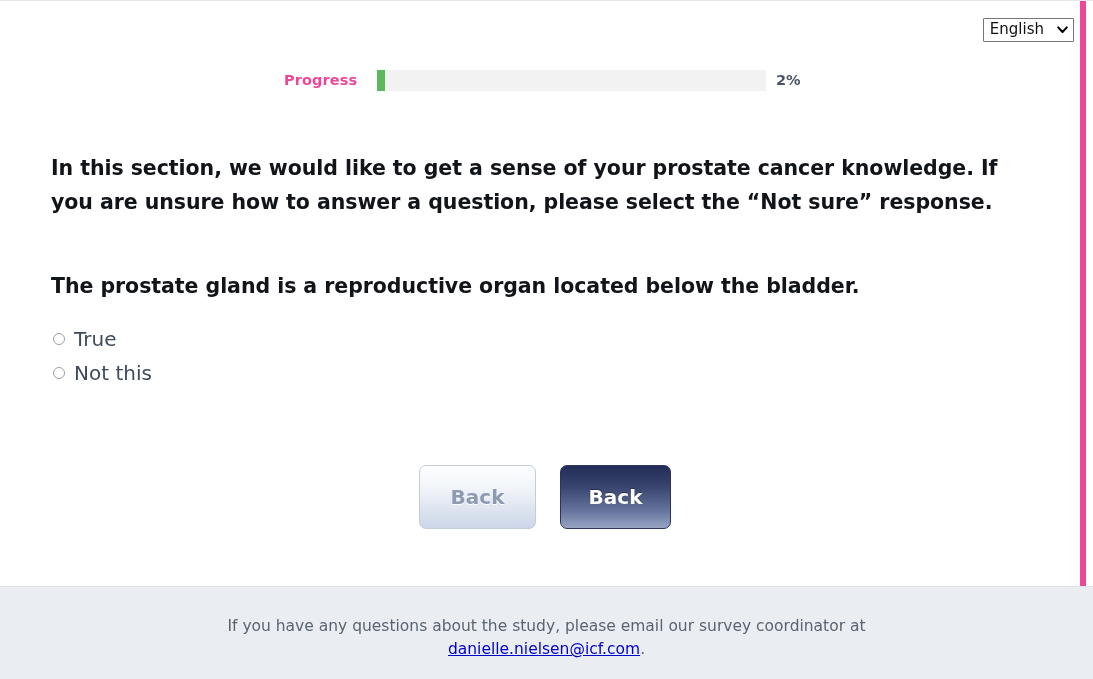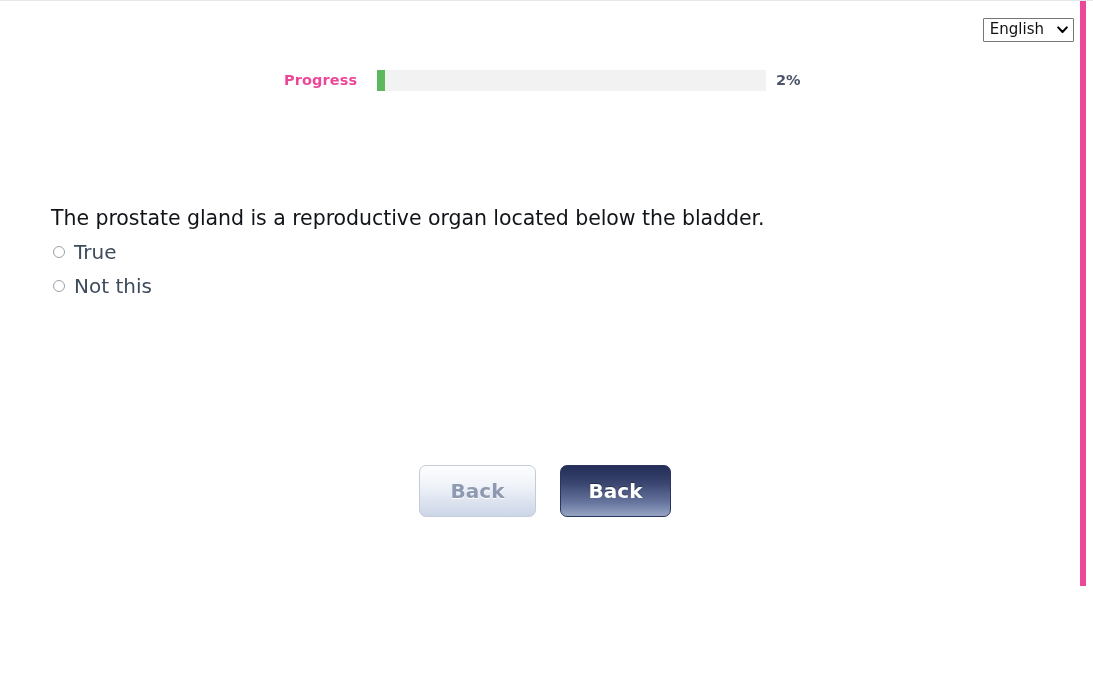--- a/index.html
+++ b/index.html
@@ -116,29 +116,30 @@
   #intro-text {
     font-size: 20.5px;
     font-weight: bold;
     color: #111418;
     line-height: 34px;
     margin: 0;
     letter-spacing: -0.05px;
   }
   #question-text {
     font-size: 20.5px;
-    font-weight: normal;
+    font-weight: bold;
     color: #111418;
     line-height: 34px;
     margin: 50px 0 0 0;
     letter-spacing: -0.05px;
   }
 
   
   #options {
+    margin-top: 19px;
   }
   .option-row {
     display: flex;
     align-items: center;
     height: 34px;
     cursor: pointer;
   }
   .radio {
     width: 12px;
     height: 12px;
@@ -160,21 +161,21 @@
   #nav-buttons {
     position: absolute;
     left: 0;
     top: 464px;
     width: 1086px;
     height: 54px;
   }
   .nav-btn {
     position: absolute;
     top: 0;
-    height: 52px;
+    height: 64px;
     border-radius: 7px;
     font-size: 20px;
     font-weight: bold;
     display: flex;
     align-items: center;
     justify-content: center;
     box-sizing: border-box;
     cursor: pointer;
     user-select: none;
   }
@@ -240,20 +241,21 @@
 
     <div id="progress-row">
       <span id="progress-label">Progress</span>
       <div id="progress-track">
         <div id="progress-fill" style="width: 2%;"></div>
       </div>
       <span id="progress-pct">2%</span>
     </div>
 
     <div id="main">
+      <p id="intro-text">In this section, we would like to get a sense of your prostate cancer knowledge. If you are unsure how to answer a question, please select the “Not sure” response.</p>
       <p id="question-text">The prostate gland is a reproductive organ located below the bladder.</p>
 
       <div id="options">
         <label class="option-row">
           <span class="radio"></span>
           <span class="option-label">True</span>
         </label>
         <label class="option-row">
           <span class="radio"></span>
           <span class="option-label">Not this</span>
@@ -261,14 +263,20 @@
       </div>
     </div>
 
     <div id="nav-buttons">
       <div class="nav-btn" id="back-button">Back</div>
       <div class="nav-btn" id="next-button">Back</div>
     </div>
 
   </div>
 
+  <div id="footer">
+    <p id="footer-text">
+      <span>If you have any questions about the study, please email our survey coordinator at</span><br>
+      <a id="footer-email" href="#">danielle.nielsen@icf.com</a><span>.</span>
+    </p>
+  </div>
 
 </div>
 
 </body></html>

